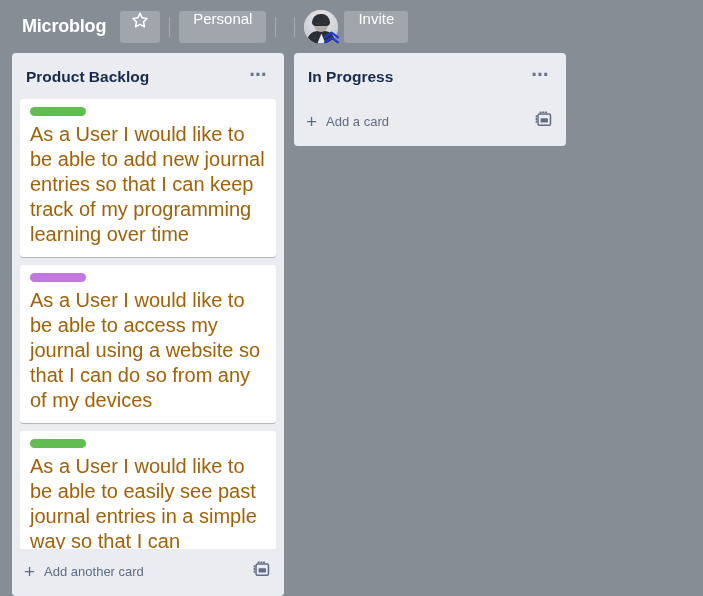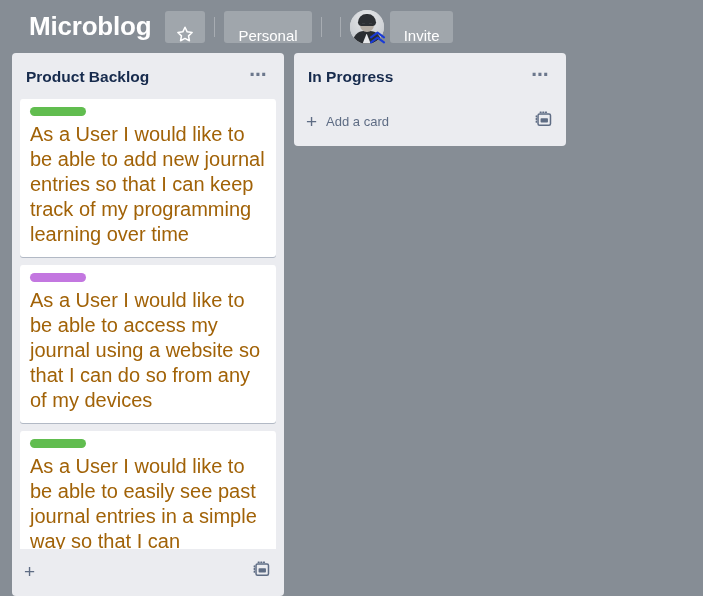--- a/index.html
+++ b/index.html
@@ -21,37 +21,36 @@
     height: 53px;
     width: 100%;
     background: #868d95;
     display: flex;
     align-items: center;
     padding: 0 10px 0 22px;
     gap: 0px;
   }
   .board-title {
     color: #ffffff;
-    font-size: 26px;
+    font-size: 18px;
     font-weight: bold;
     letter-spacing: -0.2px;
     margin-right: 14px;
     white-space: nowrap;
-    margin-left: 7px;
   }
   .hdr-btn {
     background: rgba(255,255,255,0.22);
     border: none;
     border-radius: 3px;
     color: #ffffff;
     font-size: 15px;
     font-family: inherit;
     height: 32px;
     display: flex;
-    align-items: flex-end;
+    align-items: flex-start;
     justify-content: center;
     padding: 0 14px;
     cursor: pointer;
     white-space: nowrap;
   }
   .hdr-btn.icon-only {
     width: 40px;
     padding: 0;
   }
   .hdr-btn .lbl { line-height: 1; }
@@ -305,20 +304,21 @@
           <span class="label-chip" style="background:#61bd4f"></span>
         </div>
         <div class="card-text">As a User I would like to be able to easily see past journal entries in a simple way so that I can remember what I've learned</div>
       </div>
 
     </div>
 
     <div class="list-footer">
       <div class="footer-left">
         <span class="plus-icon">+</span>
+        <span class="footer-label">Add another card</span>
       </div>
       <span class="tmpl-icon">
         <svg width="17" height="17" viewBox="0 0 18 18" fill="none">
           <rect x="3.2" y="3.2" width="13.2" height="12" rx="1.6" stroke="#5e6c84" stroke-width="1.6"></rect>
           <rect x="5.9" y="7.6" width="7.8" height="4.6" rx="0.8" fill="#5e6c84"></rect>
           <path d="M1.4 5.2v1M1.4 8v1M1.4 10.8v1" stroke="#5e6c84" stroke-width="1.5" stroke-linecap="round"></path>
           <path d="M5.5 1.3h1M8.3 1.3h1M11.1 1.3h1" stroke="#5e6c84" stroke-width="1.5" stroke-linecap="round"></path>
         </svg>
       </span>
     </div>

